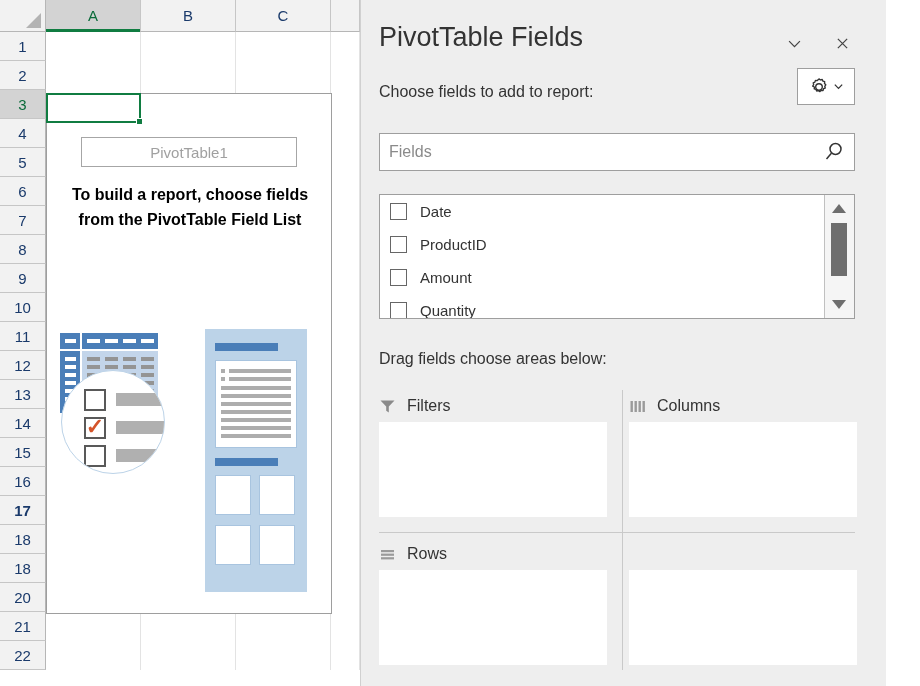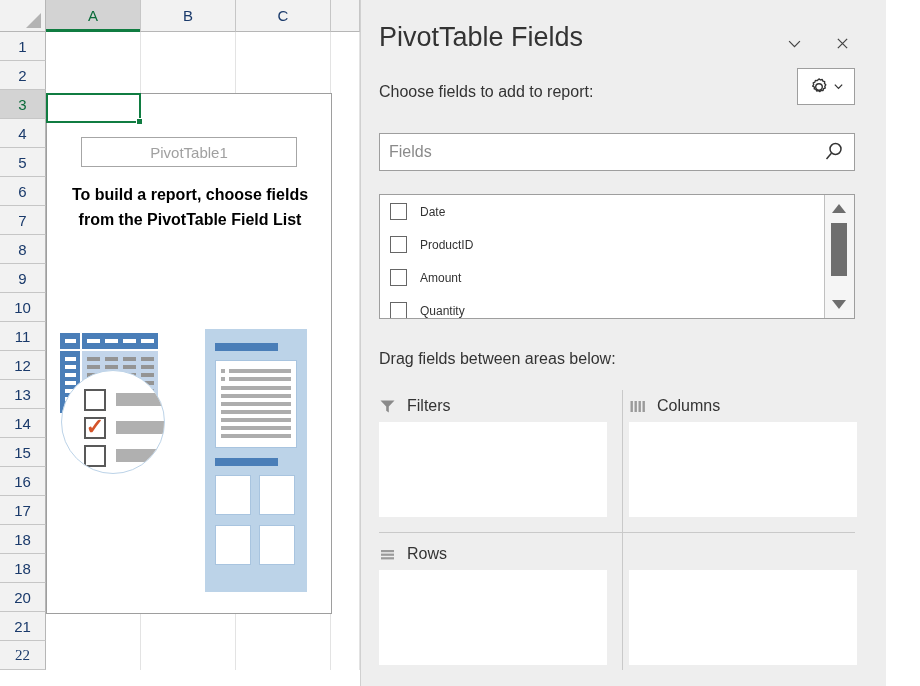--- a/index.html
+++ b/index.html
@@ -146,21 +146,21 @@
   }
   .search-ph { flex:1; padding-left:9px; font-size:16px; color:#8a8a8a; }
   .search-ico { width:40px; display:flex; align-items:center; justify-content:center; }
 
   .field-list {
     position:absolute; left:18px; top:194px; width:476px; height:125px;
     background:#fff; border:1px solid #9e9e9e; overflow:hidden;
   }
   .field-row { height:33px; display:flex; align-items:center; padding-left:10px; }
   .field-cb { width:17px; height:17px; border:1px solid #666; background:#fff; flex:none; }
-  .field-lbl { font-size:12px; color:#333; margin-left:13px; }
+  .field-lbl { font-size:15px; color:#333; margin-left:13px; }
 
   .list-sb {
     position:absolute; right:0; top:0; width:30px; height:100%;
     background:#f5f5f5; border-left:1px solid #c0c0c0;
   }
   .tri-up {
     position:absolute; left:7px; top:9px; width:0; height:0;
     border-left:7px solid transparent; border-right:7px solid transparent; border-bottom:9px solid #6e6e6e;
   }
   .tri-dn {
@@ -208,26 +208,26 @@
         <div class="rowhead" style="height: 29px;">7</div>
         <div class="rowhead" style="height: 29px;">8</div>
         <div class="rowhead" style="height: 29px;">9</div>
         <div class="rowhead" style="height: 29px;">10</div>
         <div class="rowhead" style="height: 29px;">11</div>
         <div class="rowhead" style="height: 29px;">12</div>
         <div class="rowhead" style="height: 29px;">13</div>
         <div class="rowhead" style="height: 29px;">14</div>
         <div class="rowhead" style="height: 29px;">15</div>
         <div class="rowhead" style="height: 29px;">16</div>
-        <div class="rowhead" style="height: 29px;">17</div>
+        <div class="rowhead" style="height: 29px; font-weight: bold;">17</div>
         <div class="rowhead" style="height: 29px;">18</div>
         <div class="rowhead" style="height: 29px;">18</div>
         <div class="rowhead" style="height: 29px;">20</div>
         <div class="rowhead" style="height: 29px;">21</div>
-        <div class="rowhead" style="height: 29px; font-family: Liberation Serif, serif;">22</div>
+        <div class="rowhead" style="height: 29px;">22</div>
       </div>
 
     <div class="grid-area" id="gridarea">
         <div class="grid-row" style="height: 29px;">
           <div class="grid-cell" style="width: 95px; height: 29px;"></div>
           <div class="grid-cell" style="width: 95px; height: 29px;"></div>
           <div class="grid-cell" style="width: 95px; height: 29px;"></div>
           <div class="grid-cell" style="width: 29px; height: 29px;"></div>
         </div>
         <div class="grid-row" style="height: 29px;">
@@ -511,21 +511,21 @@
             <span class="field-lbl">Quantity</span>
           </div>
         </div>
       <div class="list-sb">
         <div class="tri-up"></div>
         <div class="list-thumb"></div>
         <div class="tri-dn"></div>
       </div>
     </div>
 
-    <div class="drag-lbl">Drag fields between areas below:</div>
+    <div class="drag-lbl">Drag fields choose areas below:</div>
 
     <div class="areas">
       <div class="vdiv"></div>
       <div class="hdiv"></div>
 
       <div class="area" style="left:0;top:0;">
         <div class="area-hdr">
           <svg class="ico" viewBox="0 0 17 17">
             <path d="M1.5 2.5 H15.5 L9.8 8.6 V14.5 L7.2 12.8 V8.6 Z" fill="#8a8a8a"></path>
           </svg>

